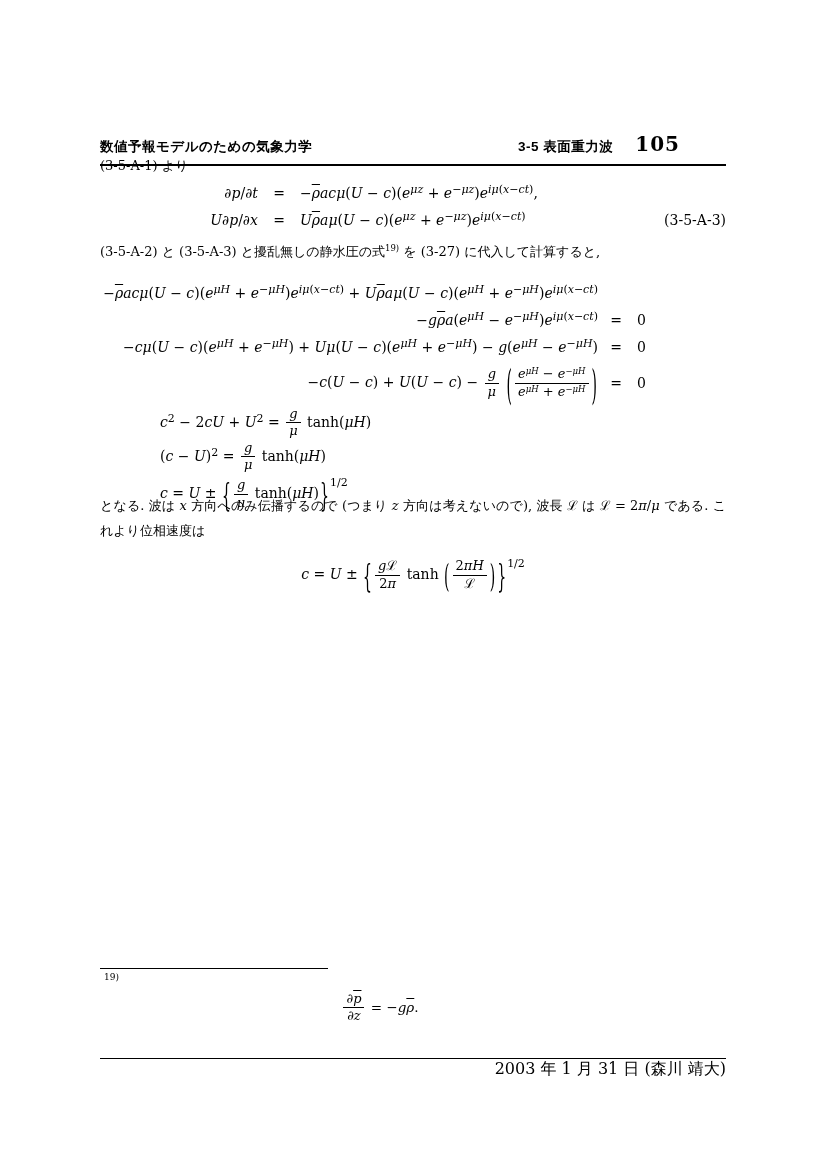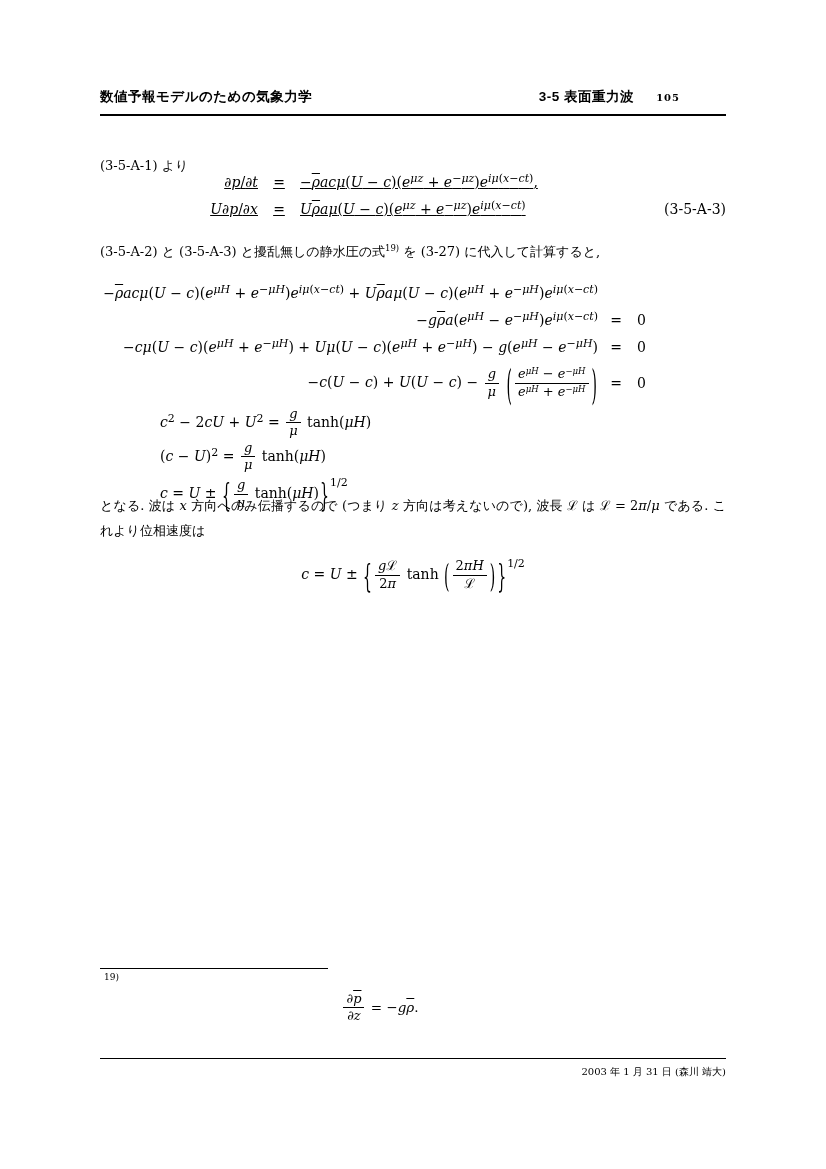--- a/index.html
+++ b/index.html
@@ -13,21 +13,21 @@
 
   
   .header{
     position:absolute;left:100px;width:626px;top:88px;
     display:flex;justify-content:space-between;align-items:flex-end;
     border-bottom:2px solid #000;padding-bottom:8px;
     font-family:"Liberation Sans","DejaVu Sans",sans-serif;
     font-weight:bold;font-size:13.5px;letter-spacing:0.5px;gap:46px;
   }
   .header-right{display:flex;align-items:baseline;gap:22px;margin-right:46px;}
-  .header .pagenum{font-family:"DejaVu Serif",serif;font-size:10px;letter-spacing:1px;}
+  .header .pagenum{font-family:"DejaVu Serif",serif;font-size:20px;letter-spacing:1px;margin-top:44px;}
 
   
   .block{position:absolute;left:100px;width:626px;}
   .jtext{font-size:13px;line-height:1.9;}
 
   
   .math{font-size:14px;}
   .math i{font-style:italic;}
   .math sup{font-size:11px;vertical-align:0.5em;line-height:0;}
   .math sup.hi{vertical-align:1.15em;}
@@ -35,21 +35,21 @@
   .math .frac .fn{display:block;border-bottom:1px solid #000;padding:0 3px;}
   .math .frac .fd{display:block;padding:0 3px;}
   .math .frac sup{font-size:8.5px;}
   .math .big{display:inline-block;transform:scaleY(2.2);vertical-align:-0.12em;line-height:1;margin:0 1px;}
   .math .bigg{transform:scaleY(2.9);}
   .bar{text-decoration:overline;}
   .jtext sup{font-size:8.5px;vertical-align:0.55em;line-height:0;}
 
   
   #eq1{top:174px;}
-  .eq1row{display:flex;align-items:flex-start;min-height:27px;position:relative;text-decoration:underline;}
+  .eq1row{display:flex;align-items:flex-end;min-height:27px;position:relative;}
   .eq1row .lhs{width:158px;text-align:right;flex:none;}
   .eq1row .rel{width:42px;text-align:center;flex:none;}
   .eq1row .rhs{text-align:left;}
   .eq1row .eqnum{position:absolute;right:0;font-style:normal;}
 
   
   #eq2{top:269px;margin-top:10px;}
   .eqrow{display:flex;justify-content:flex-end;align-items:center;min-height:27px;padding-right:80px;}
   .eqrow .rel{width:36px;text-align:center;flex:none;}
   .eqrow .val{width:12px;text-align:right;flex:none;}
@@ -68,21 +68,21 @@
   #para3{top:494px;text-align:justify;}
   #para4{top:604px;}
 
   
   #footnote{top:968px;}
   .fnrule{width:228px;border-top:1.3px solid #000;}
   .fnmark{font-size:9px;margin-top:3px;margin-left:4px;}
   .fneq{width:560px;text-align:center;margin-top:9px;font-size:13.5px;}
 
   
-  #footer{top:1058px;border-top:1.3px solid #000;padding-top:6px;text-align:right;font-size:10px;}
+  #footer{top:1058px;border-top:1.3px solid #000;text-align:right;font-size:16px;}
 </style>
 </head>
 <body>
 
 <div class="page">
 
   <div class="header">
     <span>数値予報モデルのための気象力学</span>
     <span class="header-right">
       <span>3-5 表面重力波</span>

